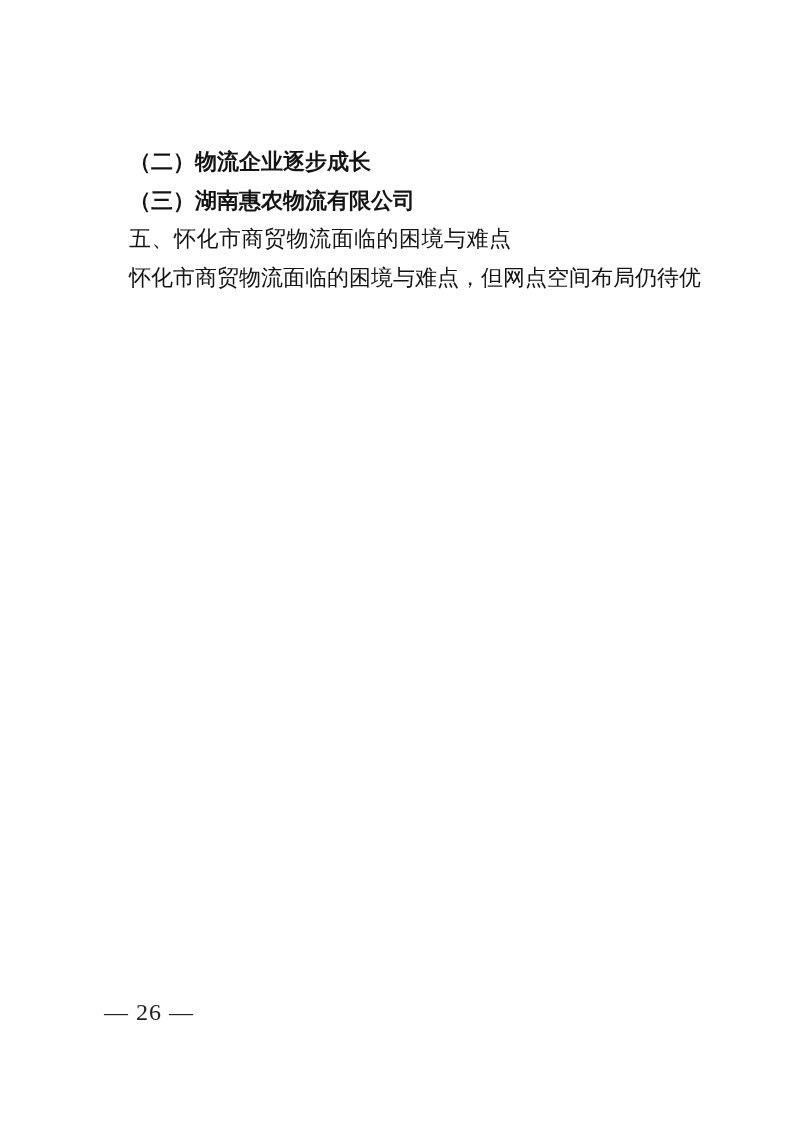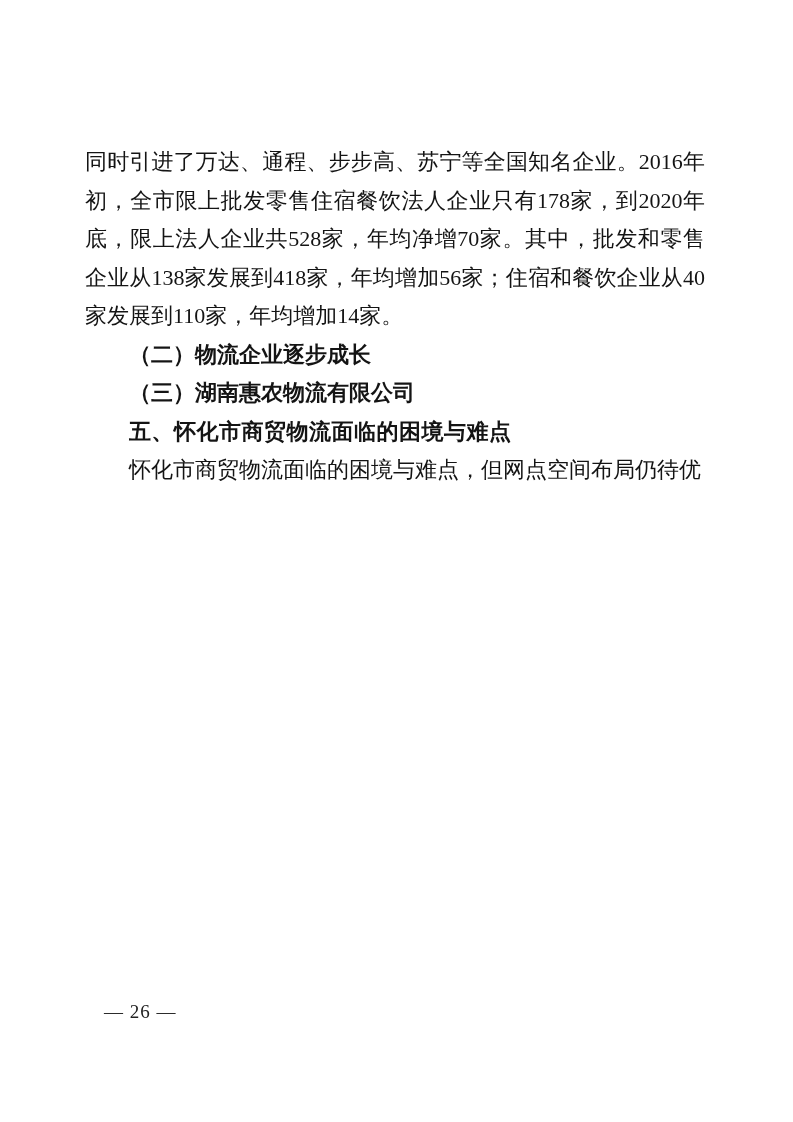--- a/index.html
+++ b/index.html
@@ -25,39 +25,38 @@
   .content p { margin: 0; text-indent: 2em; }
   .content p.no-indent { text-indent: 0; }
   
   .h2 {
     font-family: "Liberation Serif", "DejaVu Serif", serif;
     font-weight: 700;
   }
   
   .h1 {
     font-family: "Liberation Sans", "DejaVu Sans", sans-serif;
-    font-weight: 700;
+    font-weight: 400;
     letter-spacing: 0.5px;
   }
   .page-number {
     position: absolute;
     left: 104px;
     top: 999px;
     font-family: "Liberation Serif", "DejaVu Serif", serif;
-    font-size: 19px;
+    font-size: 24px;
     line-height: 26px;
     color: #222222;
     letter-spacing: 1px;
   }
 </style>
 </head>
 <body>
 
 <div class="page">
   <div class="content">
-    <p class="para no-indent">同时引进了万达、通程、步步高、苏宁等全国知名企业。2016年初，全市限上批发零售住宿餐饮法人企业只有178家，到2020年底，限上法人企业共528家，年均净增70家。其中，批发和零售企业从138家发展到418家，年均增加56家；住宿和餐饮企业从40家发展到110家，年均增加14家。</p>
     <p class="h2">（二）物流企业逐步成长</p>
     <p class="h2">（三）湖南惠农物流有限公司</p>
     <p class="h1">五、怀化市商贸物流面临的困境与难点</p>
     <p class="para">怀化市商贸物流面临的困境与难点，但网点空间布局仍待优</p>
   </div>
   <div class="page-number">— 26 —</div>
 </div>
 
 </body></html>

